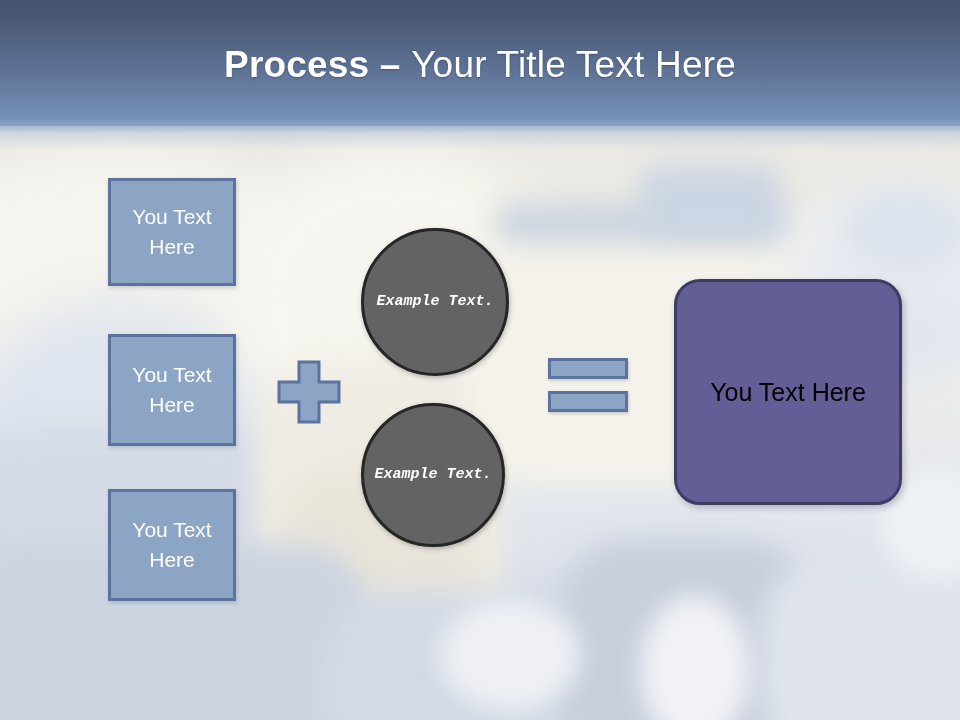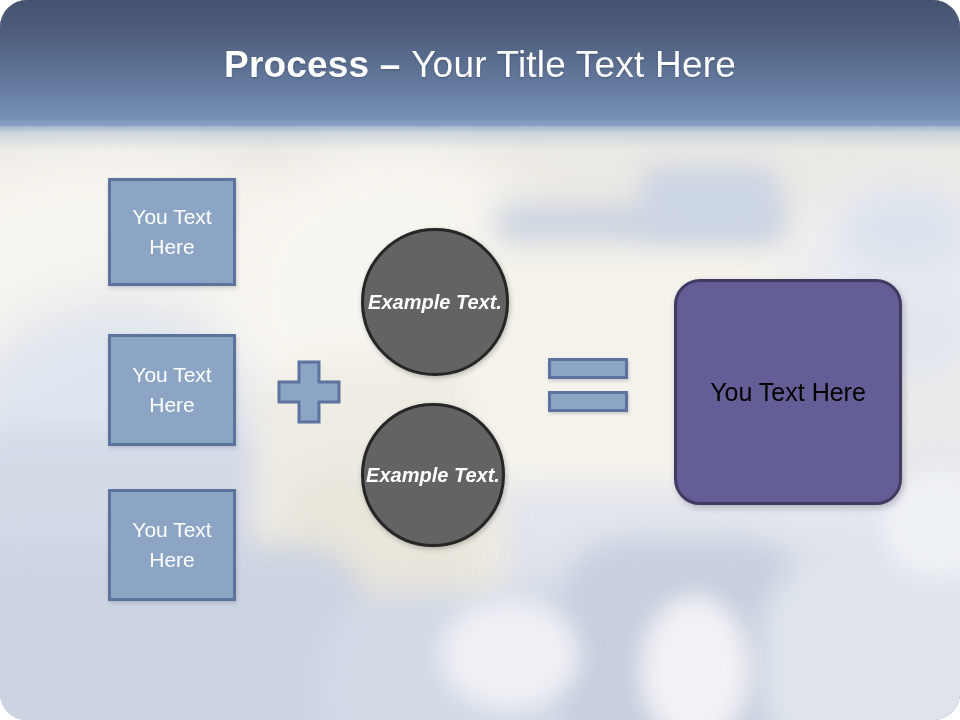--- a/index.html
+++ b/index.html
@@ -7,21 +7,20 @@
     padding: 0;
     background: #ffffff;
   }
   #slide {
     position: relative;
     width: 960px;
     height: 720px;
     overflow: hidden;
     font-family: "Liberation Sans", sans-serif;
     background: #404040;
-    border-radius: 27px;
   }
 
   
   .photo {
     position: absolute;
     left: 0; top: 0;
     width: 960px; height: 720px;
     overflow: hidden;
     background:
       linear-gradient(180deg,
@@ -124,29 +123,30 @@
   .eqbar.bottom { top: 33px; }
 
   
   .circle {
     position: absolute;
     box-sizing: border-box;
     border-radius: 50%;
     background: #636363;
     border: 3px solid #262626;
     color: #ffffff;
-    font-size: 20px;
+    font-size: 15px;
     font-weight: bold;
     font-style: italic;
     line-height: 1.5;
     text-align: center;
     display: flex;
     align-items: center;
     justify-content: center;
     box-shadow: 1px 2px 5px rgba(40,40,40,0.30);
+    font-family: Liberation Mono, monospace;
   }
   #circle-1 { left: 361px; top: 228px; width: 148px; height: 148px; }
   #circle-2 { left: 361px; top: 403px; width: 144px; height: 144px; }
 
   
   #purplebox {
     position: absolute;
     left: 674px; top: 279px;
     width: 228px; height: 226px;
     box-sizing: border-box;

